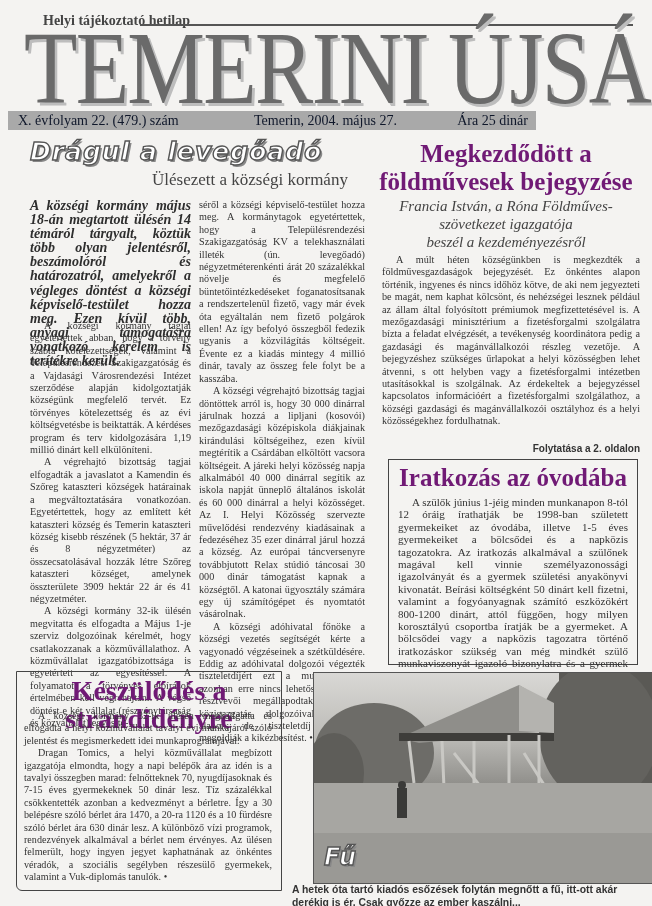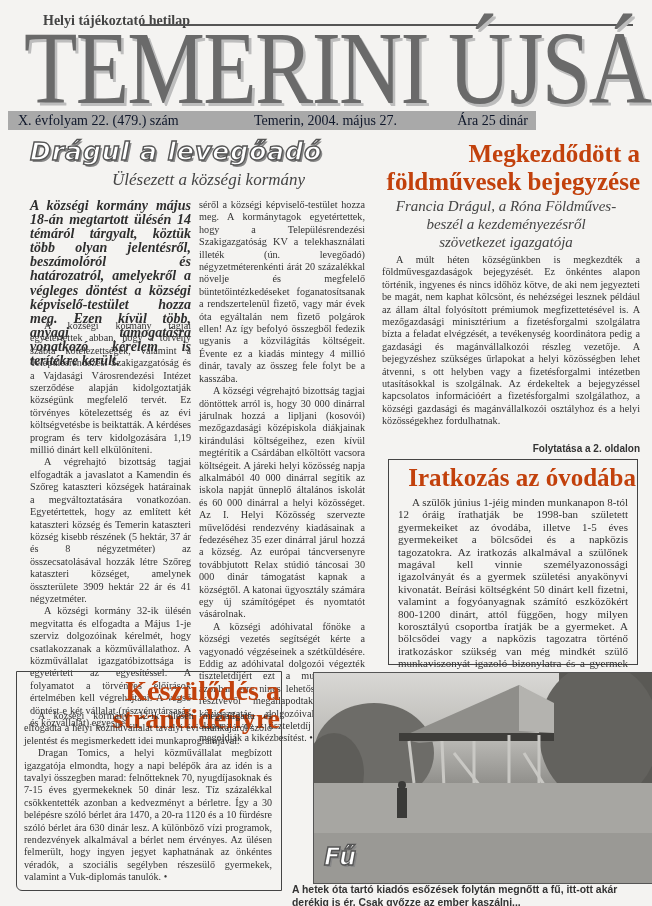--- a/index.html
+++ b/index.html
@@ -33,22 +33,22 @@
   }
   .col-text p { margin:0; text-indent:14px; }
   .lead { font-weight:bold; font-size:14px; line-height:14.1px; color:#2e2e2e; text-align:justify;font-style:italic; }
   .h-outline {
     font-family:"DejaVu Sans", sans-serif; font-weight:bold; font-style:italic;
     font-size:25px; color:#fff; letter-spacing:1px;
     -webkit-text-stroke:1.4px #555;
     text-shadow:2px 2px 0 #888;
     white-space:nowrap;
   }
-  .sub-italic { font-style:italic; font-size:17px; color:#444; white-space:nowrap; }
-  .h-serif { font-weight:bold; color:#c2410c; text-align:right; }
+  .sub-italic { font-size:17px; color:#444; white-space:nowrap;margin-left:40px; }
+  .h-serif { font-weight:bold; color:#701a75; text-align:center; }
   .box { border:1.5px solid #444; background:transparent; }
   .caption {
     font-family:"Liberation Sans", sans-serif; font-weight:bold; font-size:10.4px;
     line-height:13px; color:#333;
   }
   .photo {
     left:293px; top:672px; width:342px; height:210px;
     background:linear-gradient(#d9d8d5 0%, #bdbcb8 30%, #8c8b87 55%, #a6a5a1 70%, #b7b6b2 100%);
     border:1px solid #555; overflow:hidden;margin-left:20px;
   }
@@ -80,23 +80,23 @@
   <p style="text-indent:0">séről a községi képviselő-testület hozza meg. A kormánytagok egyetértettek, hogy a Településrendezési Szakigazgatóság KV a telekhasználati illeték (ún. levegőadó) négyzetméterenkénti árát 20 százalékkal növelje és megfelelő büntetőintézkedéseket foganatosítsanak a rendszertelenül fizető, vagy már évek óta egyáltalán nem fizető polgárok ellen! Az így befolyó összegből fedezik ugyanis a közvilágítás költségeit. Évente ez a kiadás mintegy 4 millió dinár, tavaly az összeg fele folyt be a kasszába.</p>
   <p>A községi végrehajtó bizottság tagjai döntöttek arról is, hogy 30 000 dinárral járulnak hozzá a lipljani (kosovói) mezőgazdasági középiskola diákjainak kirándulási költségeihez, ezen kívül megtérítik a Csárdában elköltött vacsora költségeit. A járeki helyi közösség napja alkalmából 40 000 dinárral segítik az iskola napját ünneplő általános iskolát és 60 000 dinárral a helyi közösséget. Az I. Helyi Közösség szervezte művelődési rendezvény kiadásainak a fedezéséhez 35 ezer dinárral járul hozzá a község. Az európai táncversenyre továbbjutott Relax stúdió táncosai 30 000 dinár támogatást kapnak a községtől. A katonai ügyosztály számára egy új számítógépet és nyomtatót vásárolnak.</p>
   <p>A községi adóhivatal főnöke a községi vezetés segítségét kérte a vagyonadó végzéseinek a szétküldésére. Eddig az adóhivatal dolgozói végezték tiszteletdíjért ezt a munkát, most azonban erre nincs lehetőség. Az ülés résztvevői megállapodtak, hogy a közigazgatás dolgozóival önkéntes alapon, de tiszteletdíj ellenében megoldják a kikézbesítést. •</p>
 </div>
 
 <div class="abs h-serif" style="left:372px; top:140px; width:268px; font-size:25px; line-height:28px;">
   <div>Megkezdődött a</div>
   <div>földművesek bejegyzése</div>
 </div>
 <div class="abs" style="left:372px; top:197px; width:268px; text-align:center; font-style:italic; font-size:15px; line-height:18px; color:#444;">
-  <div>Francia Drágul, a Róna Földműves-</div>
+  <div>Francia István, a Róna Földműves-</div>
+  <div>szövetkezet igazgatója</div>
   <div>beszél a kezdeményezésről</div>
-  <div>szövetkezet igazgatója</div>
 </div>
 <div class="abs col-text" style="left:382px; top:254px; width:258px;">
   <p>A múlt héten községünkben is megkezdték a földművesgazdaságok bejegyzését. Ez önkéntes alapon történik, ingyenes és nincs időhöz kötve, de aki nem jegyezteti be magát, nem kaphat kölcsönt, és nehézségei lesznek például az állam által folyósított prémiumok megfizettetésével is. A mezőgazdasági minisztérium a fizetésforgalmi szolgálatra bízta a feladat elvégzését, a tevékenység koordinátora pedig a gazdasági és magánvállalkozói részleg vezetője. A bejegyzéshez szükséges űrlapokat a helyi közösségben lehet átvenni, s ott helyben vagy a fizetésforgalmi intézetben utasításokkal is szolgálnak. Az érdekeltek a bejegyzéssel kapcsolatos információért a fizetésforgalmi szolgálathoz, a községi gazdasági és magánvállalkozói osztályhoz és a helyi közösségekhez fordulhatnak.</p>
 </div>
 <div class="abs" style="left:430px; top:443px; width:210px; text-align:right; font-family:'Liberation Sans',sans-serif; font-weight:bold; font-size:10px; color:#333;">Folytatása a 2. oldalon</div>
 
 <div class="abs box" style="left:388px; top:459px; width:248px; height:204px;"></div>
 <div class="abs h-serif" style="left:390px; top:464px; width:246px; font-size:25px; line-height:28px;">Iratkozás az óvodába</div>
 <div class="abs col-text" style="left:398px; top:496px; width:230px; font-size:11px;">
   <p>A szülők június 1-jéig minden munkanapon 8-tól 12 óráig írathatják be 1998-ban született gyermekeiket az óvodába, illetve 1-5 éves gyermekeiket a bölcsődei és a napközis tagozatokra. Az iratkozás alkalmával a szülőnek magával kell vinnie személyazonossági igazolványát és a gyermek születési anyakönyvi kivonatát. Beírási költségként 50 dinárt kell fizetni, valamint a fogyóanyagnak számító eszközökért 800-1200 dinárt, attól függően, hogy milyen korosztályú csoportba íratják be a gyermeket. A bölcsődei vagy a napközis tagozatra történő iratkozáskor szükség van még mindkét szülő munkaviszonyát igazoló bizonylatra és a gyermek orvosi bizonylatára is.</p>

